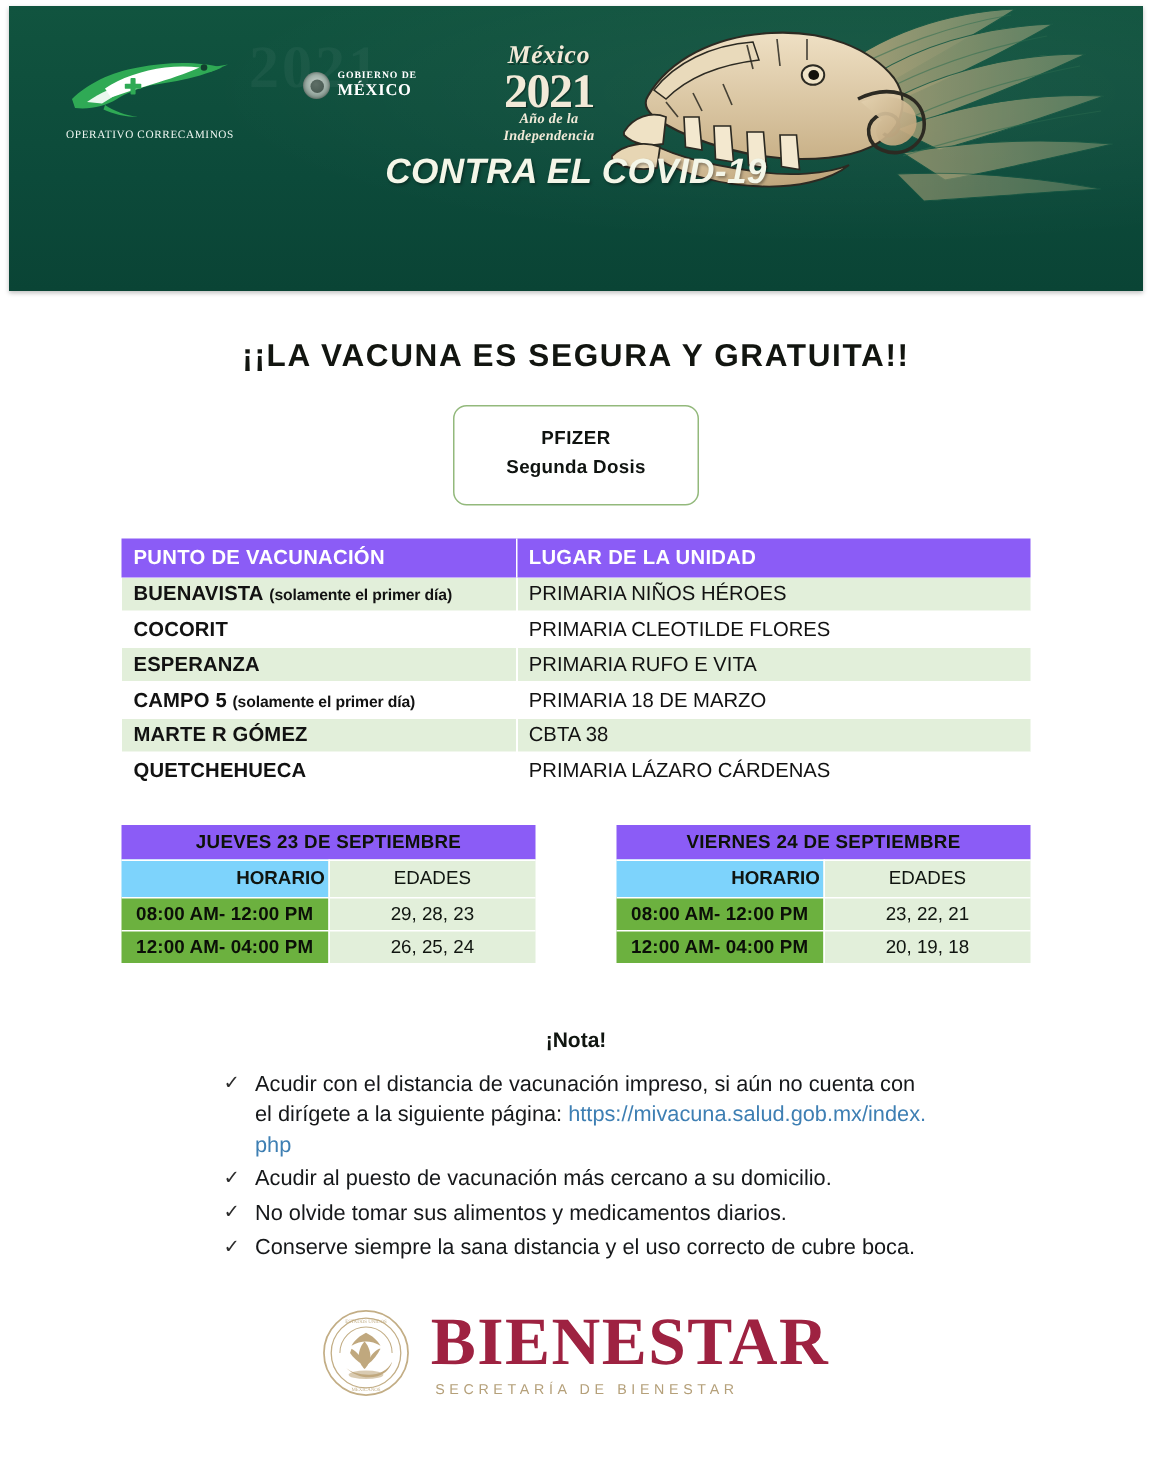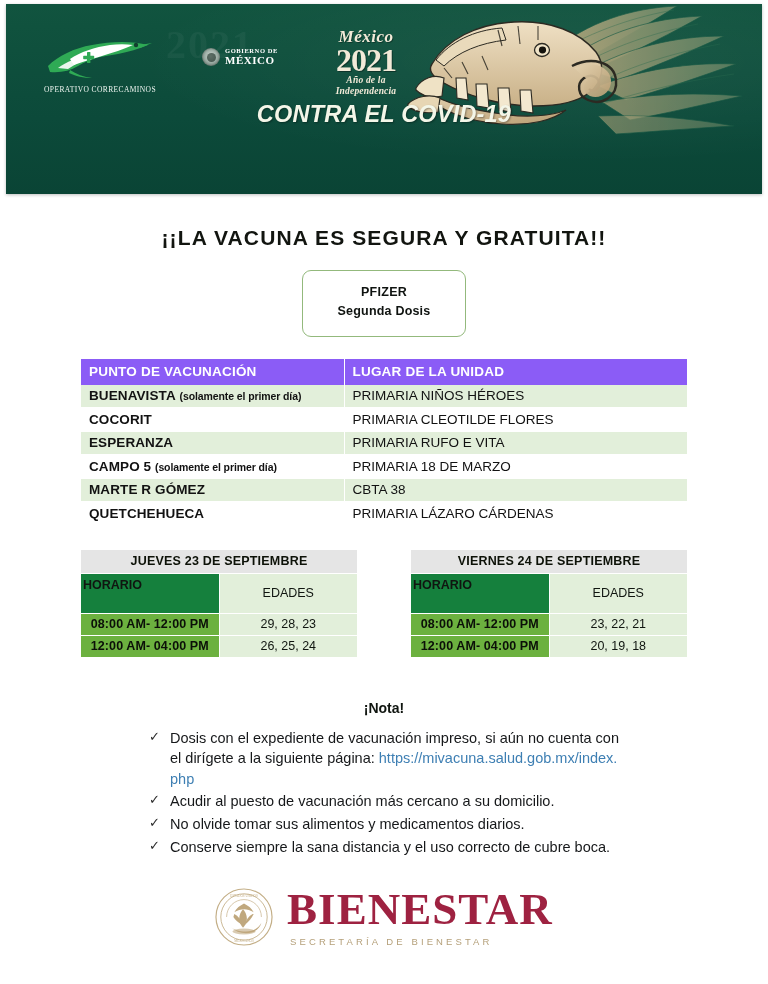--- a/index.html
+++ b/index.html
@@ -270,36 +270,36 @@
     display: flex;
     justify-content: space-between;
   }
   .sched {
     width: 276px;
     border-collapse: collapse;
     table-layout: fixed;
     font-family: "Liberation Sans", sans-serif;
   }
   .sched .sched-title {
-    background: #e5e5e5;
+    background: #8b5cf6;
     color: #0d1208;
     font-size: 12.5px;
     font-weight: bold;
     text-align: center;
     padding: 4px 2px 5px 2px;
     letter-spacing: 0.2px;
     border-bottom: 1.5px solid #ffffff;
   }
   .sched .hdr-horario {
-    background: #15803d;
+    background: #7dd3fc;
     color: #101510;
     font-size: 12.5px;
     font-weight: bold;
-    text-align: left;
-    padding: 4px 2px 21px 2px;
+    text-align: right;
+    padding: 4px 2px 6px 2px;
     width: 166px;
     border-right: 1.5px solid #ffffff;
     border-bottom: 1.5px solid #ffffff;
   }
   .sched .hdr-edades {
     background: #e2efda;
     color: #101510;
     font-size: 12.5px;
     font-weight: normal;
     text-align: center;
@@ -596,21 +596,21 @@
         </tbody>
       </table>
 
     </div>
 
     <div class="note-head">¡Nota!</div>
 
     <div class="notes">
       <div class="note-item">
         <span class="note-check">✓</span>
-        <span class="note-text"><span>Dosis con el expediente de vacunación impreso, si aún no cuenta con el dirígete a la siguiente página:</span>
+        <span class="note-text"><span>Acudir con el distancia de vacunación impreso, si aún no cuenta con el dirígete a la siguiente página:</span>
           <span class="note-link">https://mivacuna.salud.gob.mx/index.php</span></span>
       </div>
       <div class="note-item">
         <span class="note-check">✓</span>
         <span class="note-text">Acudir al puesto de vacunación más cercano a su domicilio.</span>
       </div>
       <div class="note-item">
         <span class="note-check">✓</span>
         <span class="note-text">No olvide tomar sus alimentos y medicamentos diarios.</span>
       </div>

